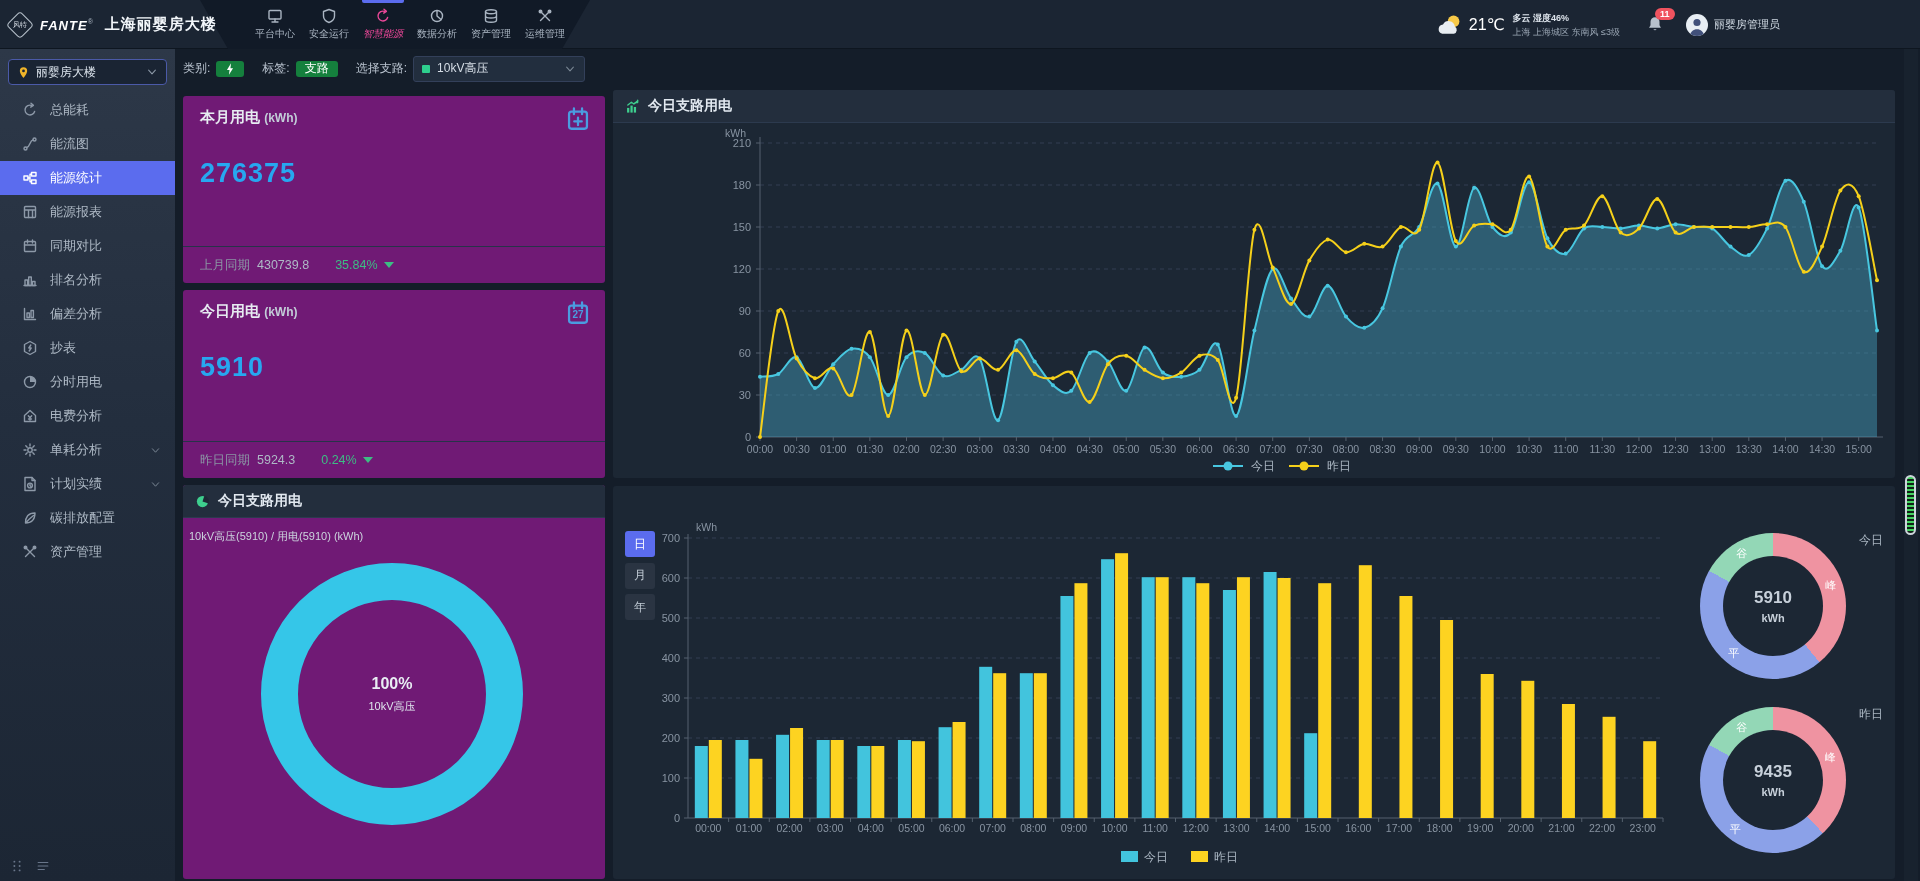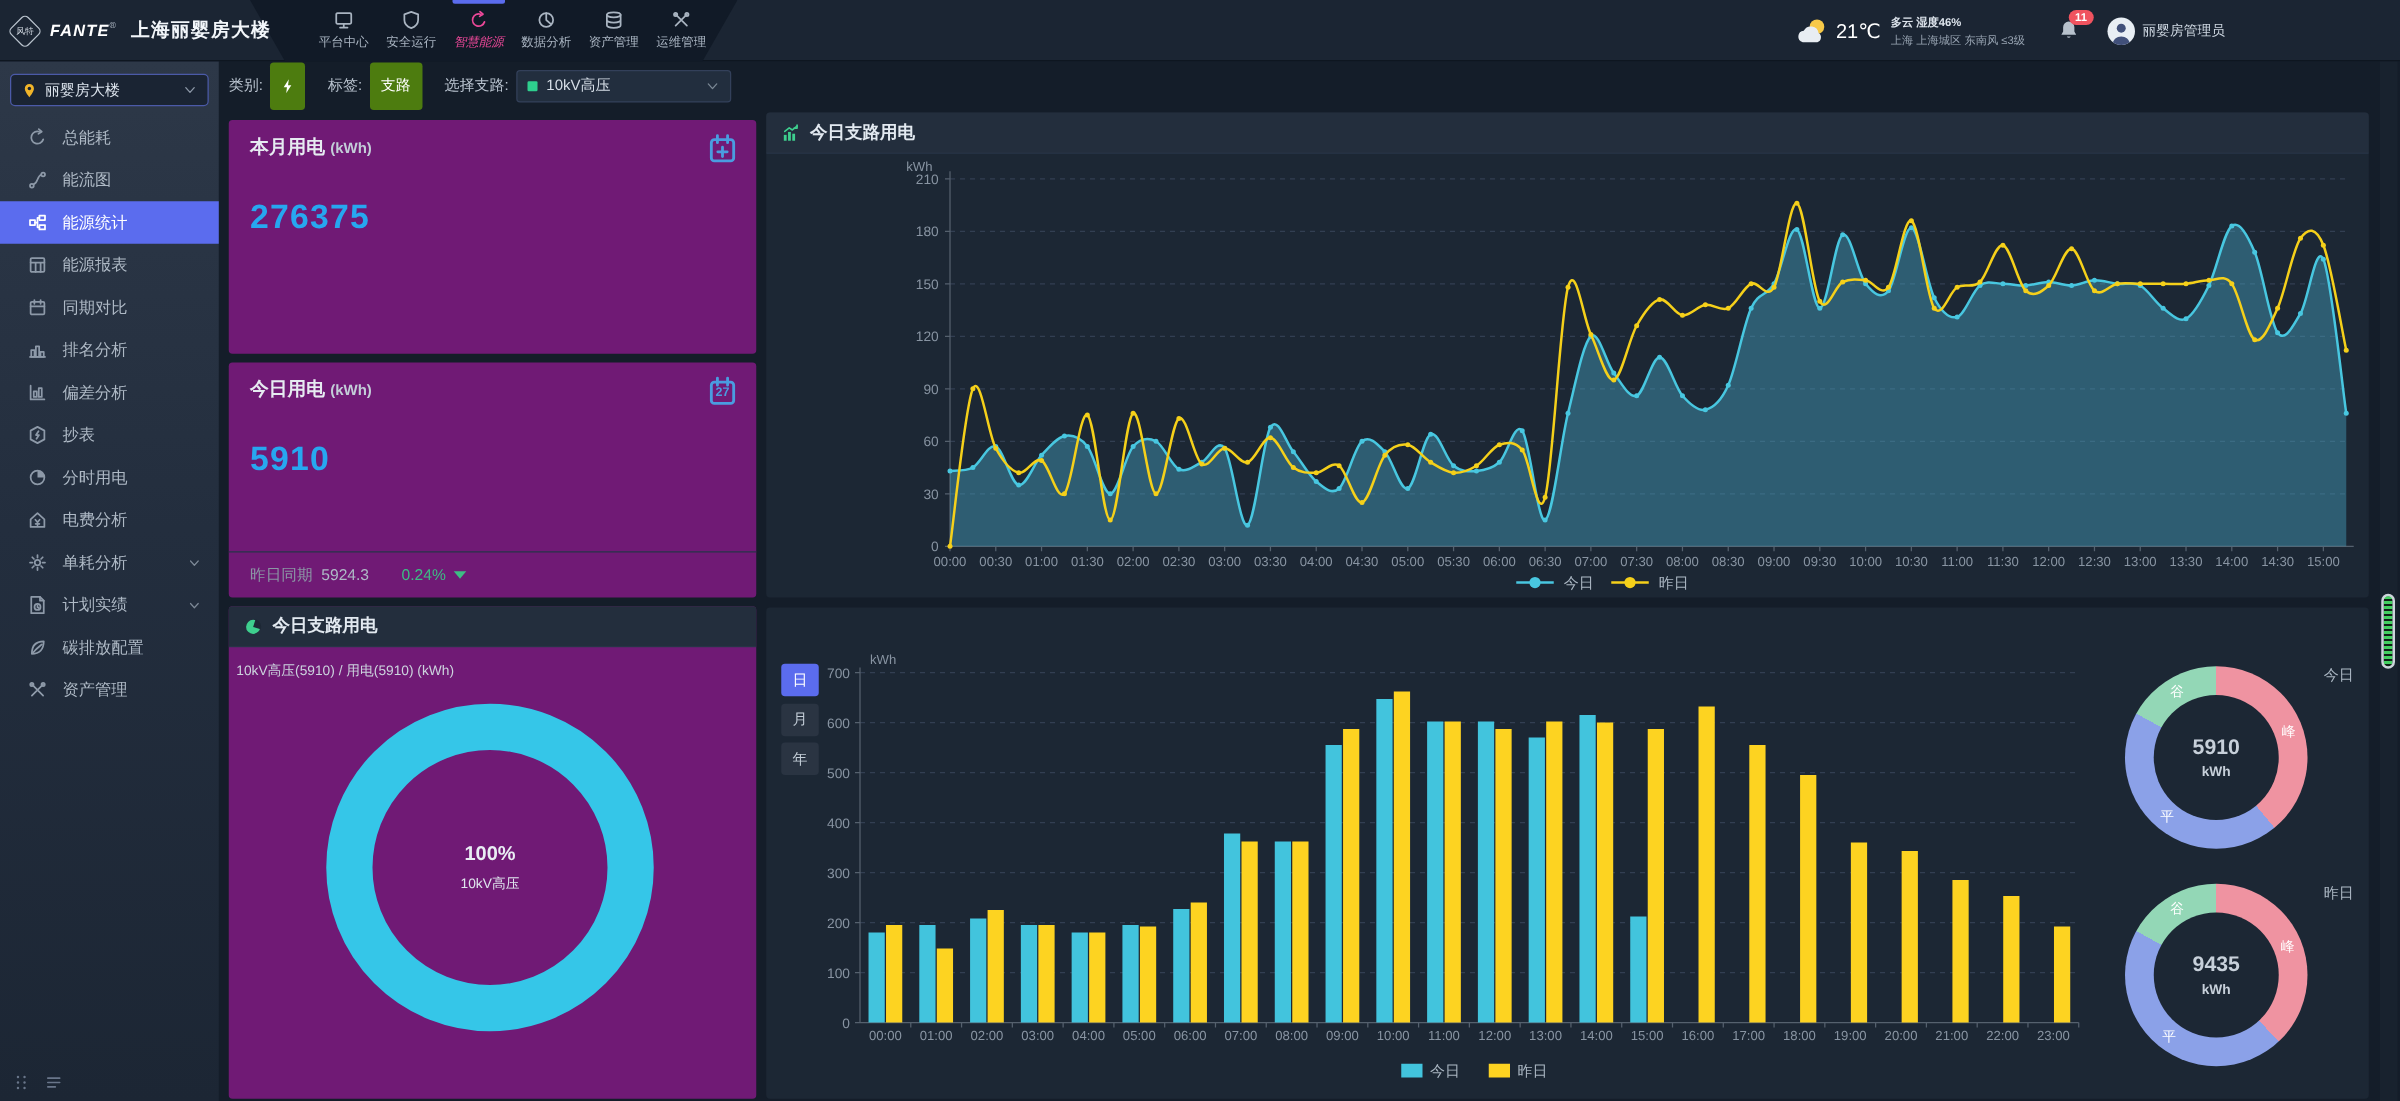--- a/index.html
+++ b/index.html
@@ -59,21 +59,21 @@
   .side-item .s-chev { position:absolute; right:14px; width:11px; height:11px; color:#7c8896; }
   .side-item.active { background:#5b6cee; color:#fff; }
   .side-item.active .s-ico { color:#fff; }
   .side-footer { position:absolute; left:10px; bottom:8px; display:flex; gap:12px; }
   .side-footer .f-ico { width:14px; height:14px; color:#69768a; cursor:pointer; }
 
   
   .filterbar { position:absolute; left:175px; top:49px; height:39px; right:14px;
     display:flex; align-items:center; }
   .f-label { color:#b9c3cf; font-size:12px; }
-  .btn-sq { height:38px; border-radius:3px; background:#4d7c0f; border:none; color:#fff;
+  .btn-sq { height:16px; border-radius:3px; background:#15803d; border:none; color:#fff;
     display:flex; align-items:center; justify-content:center; cursor:pointer; }
   .bolt-btn { width:28px; margin-left:6px; }
   .bolt-btn svg { width:14px; height:14px; }
   .tag-btn { padding:0 9px; font-size:12px; margin-left:6px; }
   .branch-select { margin-left:6px; width:172px; height:26px; background:#222e3e;
     border:1px solid #33405a; border-radius:3px; display:flex; align-items:center; padding:0 8px; cursor:pointer; }
   .branch-select .dot { width:8px; height:8px; background:#2ecf8e; border-radius:1px; margin-right:7px; }
   .branch-select .bsel-label { color:#d5dde6; font-size:12px; flex:1; }
   .branch-select .chev { width:12px; height:12px; color:#7a8794; }
   .ml18 { margin-left:18px; } .ml8 { margin-left:8px; }
@@ -437,20 +437,26 @@
 
 <div class="card" style="top:96px;height:187px;">
   <div class="card-title">
     <span>本月用电</span> <span class="unit">(kWh)</span>
   </div>
   <span class="corner-ico"><span><svg viewBox="0 0 16 16" width="100%" height="100%" fill="none" stroke="currentColor" stroke-width="1.4" stroke-linecap="round" stroke-linejoin="round">
           <rect x="2.5" y="3.5" width="11" height="10.5" rx="1.5"></rect>
           <path d="M5.5 1.5v3.5M10.5 1.5v3.5M8 7.2v4.6M5.7 9.5h4.6"></path>
         </svg></span></span>
   <div class="big-value">276375</div>
+  <div class="card-footer">
+    <span class="cf-label">上月同期</span>
+    <span class="cf-value">430739.8</span>
+    <span class="cf-pct">35.84%</span>
+    <span class="tri-down"></span>
+  </div>
 </div>
 
 <div class="card" style="top:290px;height:188px;">
   <div class="card-title">
     <span>今日用电</span> <span class="unit">(kWh)</span>
   </div>
   <span class="corner-ico">
     <span><svg viewBox="0 0 16 16" width="100%" height="100%" fill="none" stroke="currentColor" stroke-width="1.4" stroke-linecap="round" stroke-linejoin="round">
           <rect x="2.5" y="3.5" width="11" height="10.5" rx="1.5"></rect>
           <path d="M5.5 1.5v3.5M10.5 1.5v3.5"></path>

